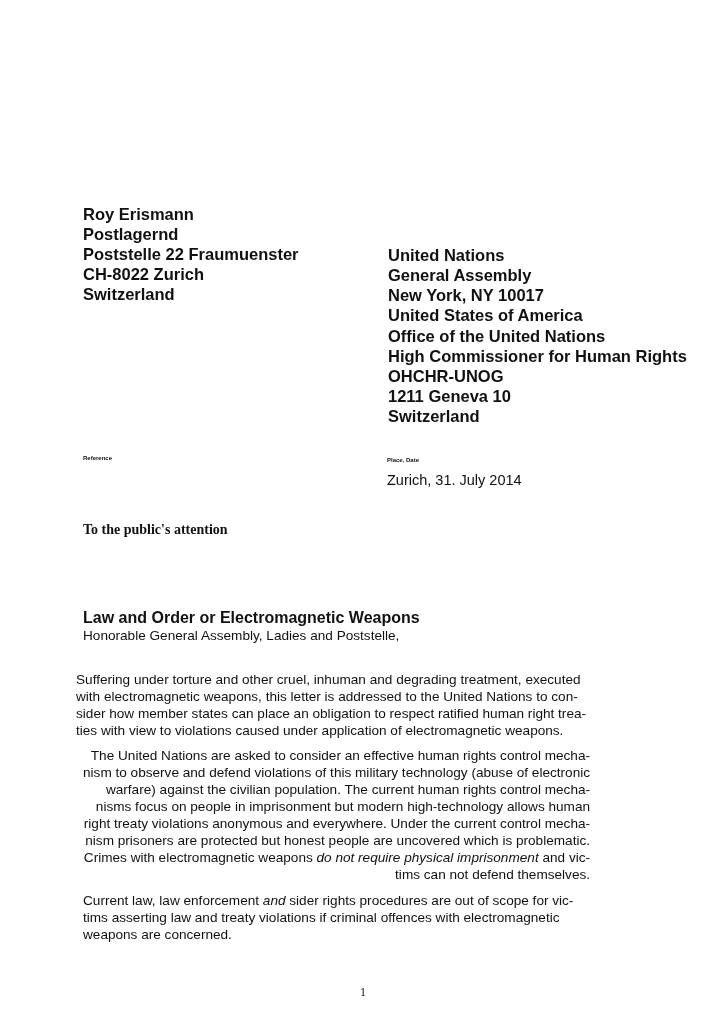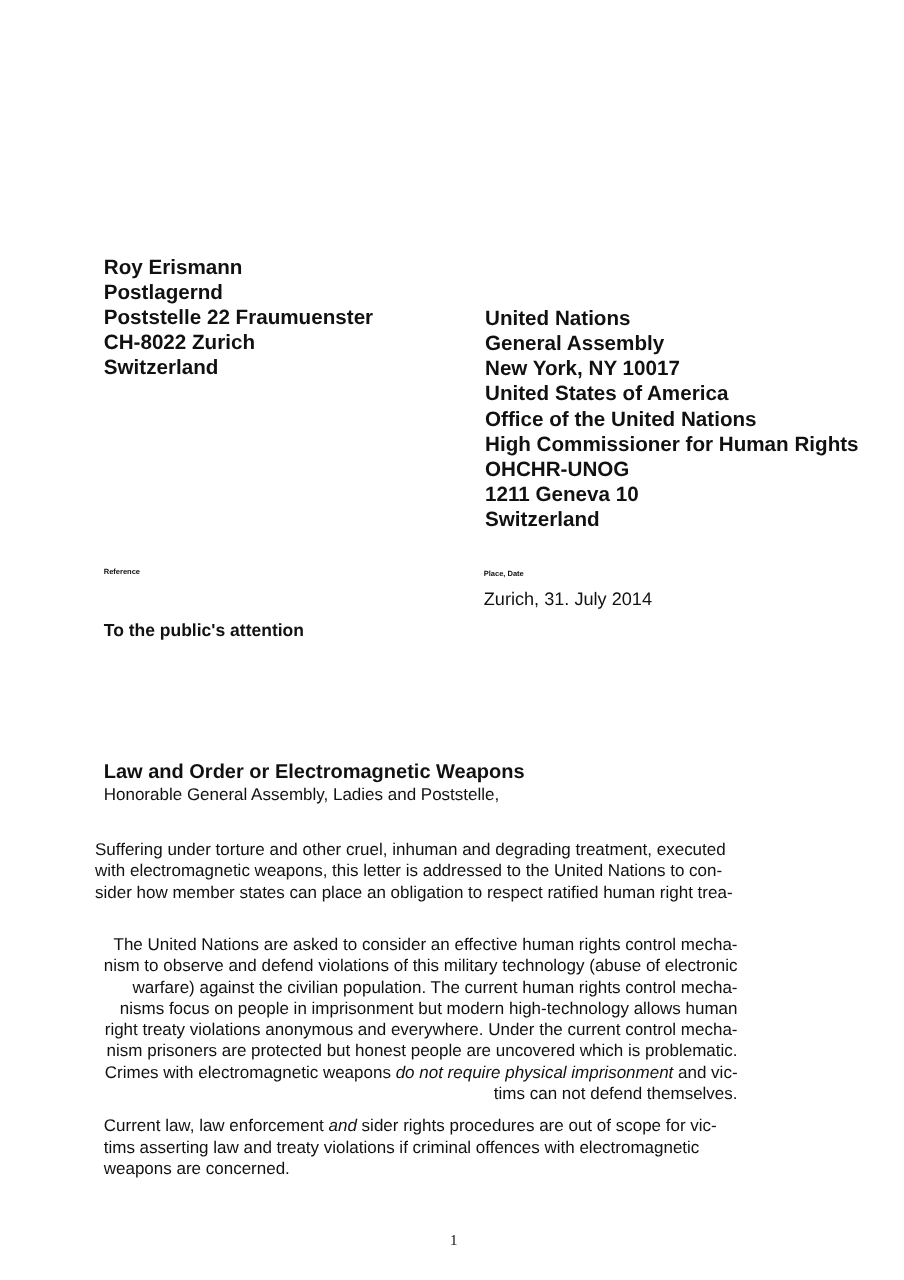--- a/index.html
+++ b/index.html
@@ -80,30 +80,31 @@
   <div>1211 Geneva 10</div>
   <div>Switzerland</div>
 </div>
 
 <div class="block tiny" style="left:83px; top:454px;">Reference</div>
 
 <div class="block tiny" style="left:387px; top:456px;">Place, Date</div>
 
 <div class="block date" style="left:387px; top:471px;">Zurich, 31. July 2014</div>
 
-<div class="block attn" style="left:83px; top:495px;">To the public's attention</div>
+<div class="block attn" style="left:83px; top:521px;font-family:Liberation Serif, serif;">To the public's attention</div>
 
 <div class="block subject" style="left:83px; top:608px;">Law and Order or Electromagnetic Weapons</div>
 
 <div class="block body-text" style="left:83px; top:627px;">Honorable General Assembly, Ladies and Poststelle,</div>
 
 <div class="block body-text" style="left:76px; top:671px;">
   <div>Suffering under torture and other cruel, inhuman and degrading treatment, executed</div>
   <div>with electromagnetic weapons, this letter is addressed to the United Nations to con-</div>
   <div>sider how member states can place an obligation to respect ratified human right trea-</div>
+  <div>ties with view to violations caused under application of electromagnetic weapons.</div>
 </div>
 
 <div class="block body-text" style="left:83px; top:747px;text-align:right;">
   <div>The United Nations are asked to consider an effective human rights control mecha-</div>
   <div>nism to observe and defend violations of this military technology (abuse of electronic</div>
   <div>warfare) against the civilian population. The current human rights control mecha-</div>
   <div>nisms focus on people in imprisonment but modern high-technology allows human</div>
   <div>right treaty violations anonymous and everywhere. Under the current control mecha-</div>
   <div>nism prisoners are protected but honest people are uncovered which is problematic.</div>
   <div><span>Crimes with electromagnetic weapons </span><em>do not require physical imprisonment</em><span> and vic-</span></div>

